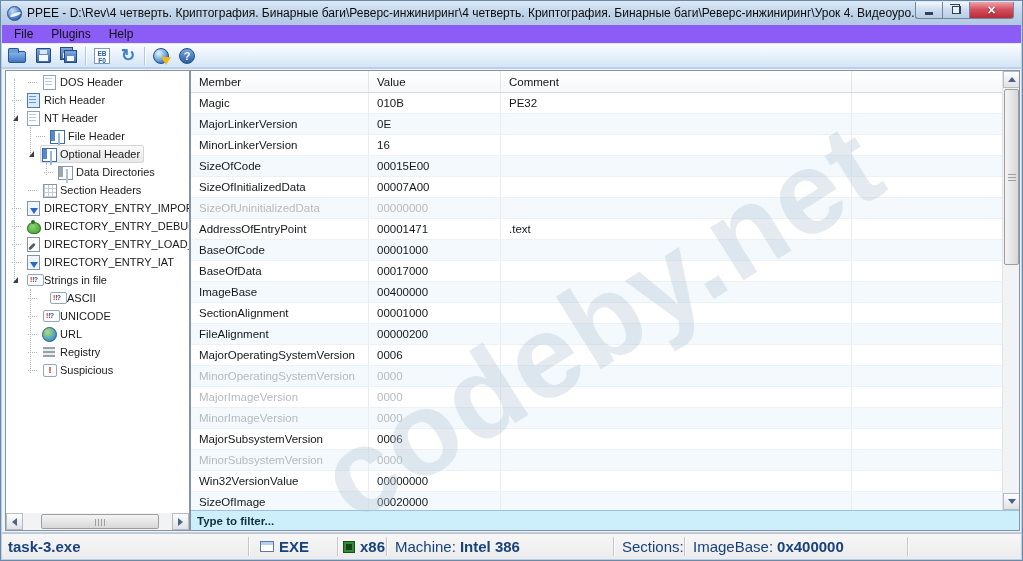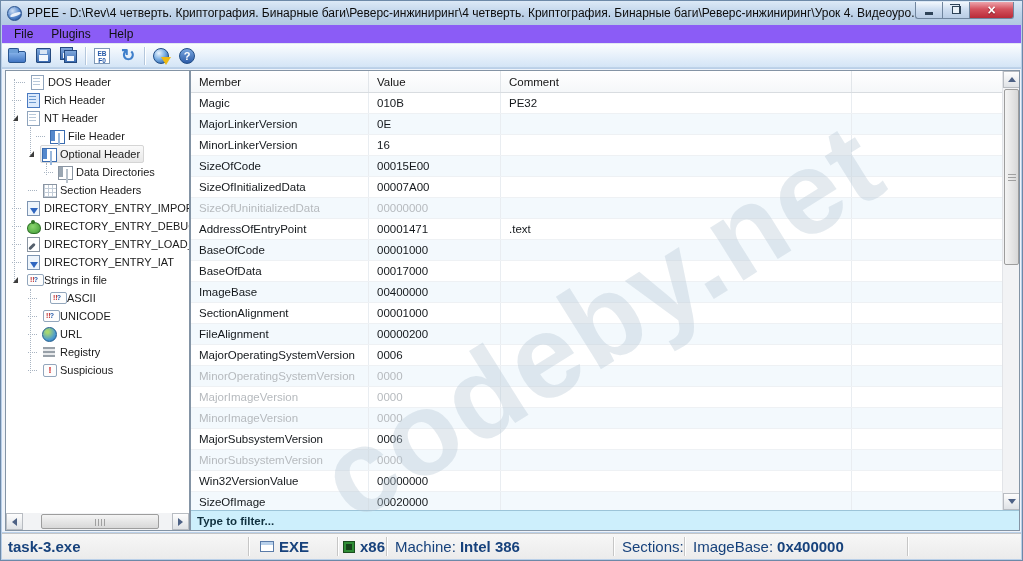--- a/index.html
+++ b/index.html
@@ -257,21 +257,21 @@
 
   <div class="content">
 
     <div class="tree-panel">
       <div class="tree" id="tree">
         <div class="tguide" style="left:8px; top:8px; height:204px;"></div>
         <div class="tguide" style="left:24px; top:56px; height:30px;"></div>
         <div class="tguide" style="left:40px; top:92px; height:12px;"></div>
         <div class="tguide" style="left:24px; top:218px; height:84px;"></div>
 
-        <div class="titem" style="padding-left: 8px;">
+        <div class="titem" style="padding-left: 20px;">
           <span class="twisty"></span>
           <span class="sel">
             <span class="tree-icon doc-icon"></span>
             <span class="tlabel">DOS Header</span>
           </span>
         </div>
 
         <div class="titem alt" style="padding-left: 4px;">
           <span class="twisty"></span>
           <span class="sel">

